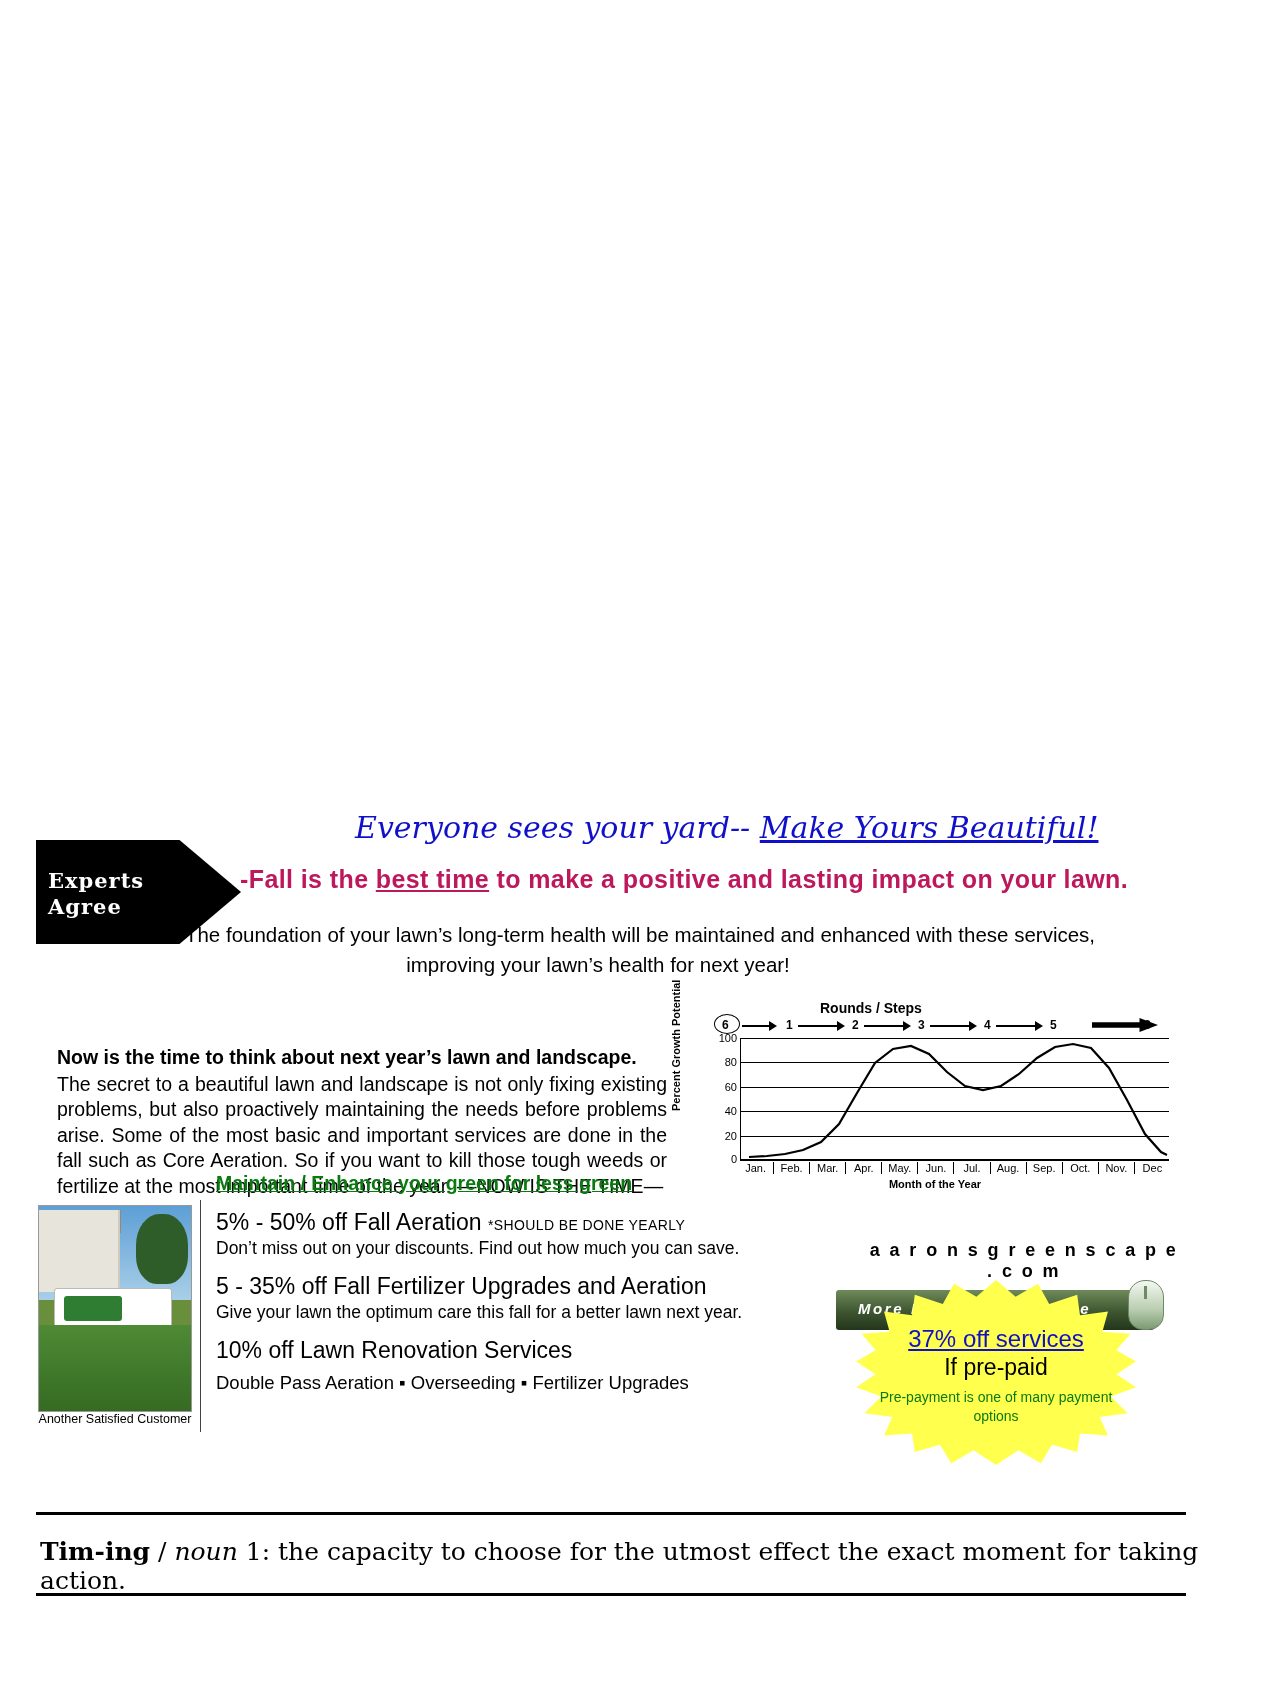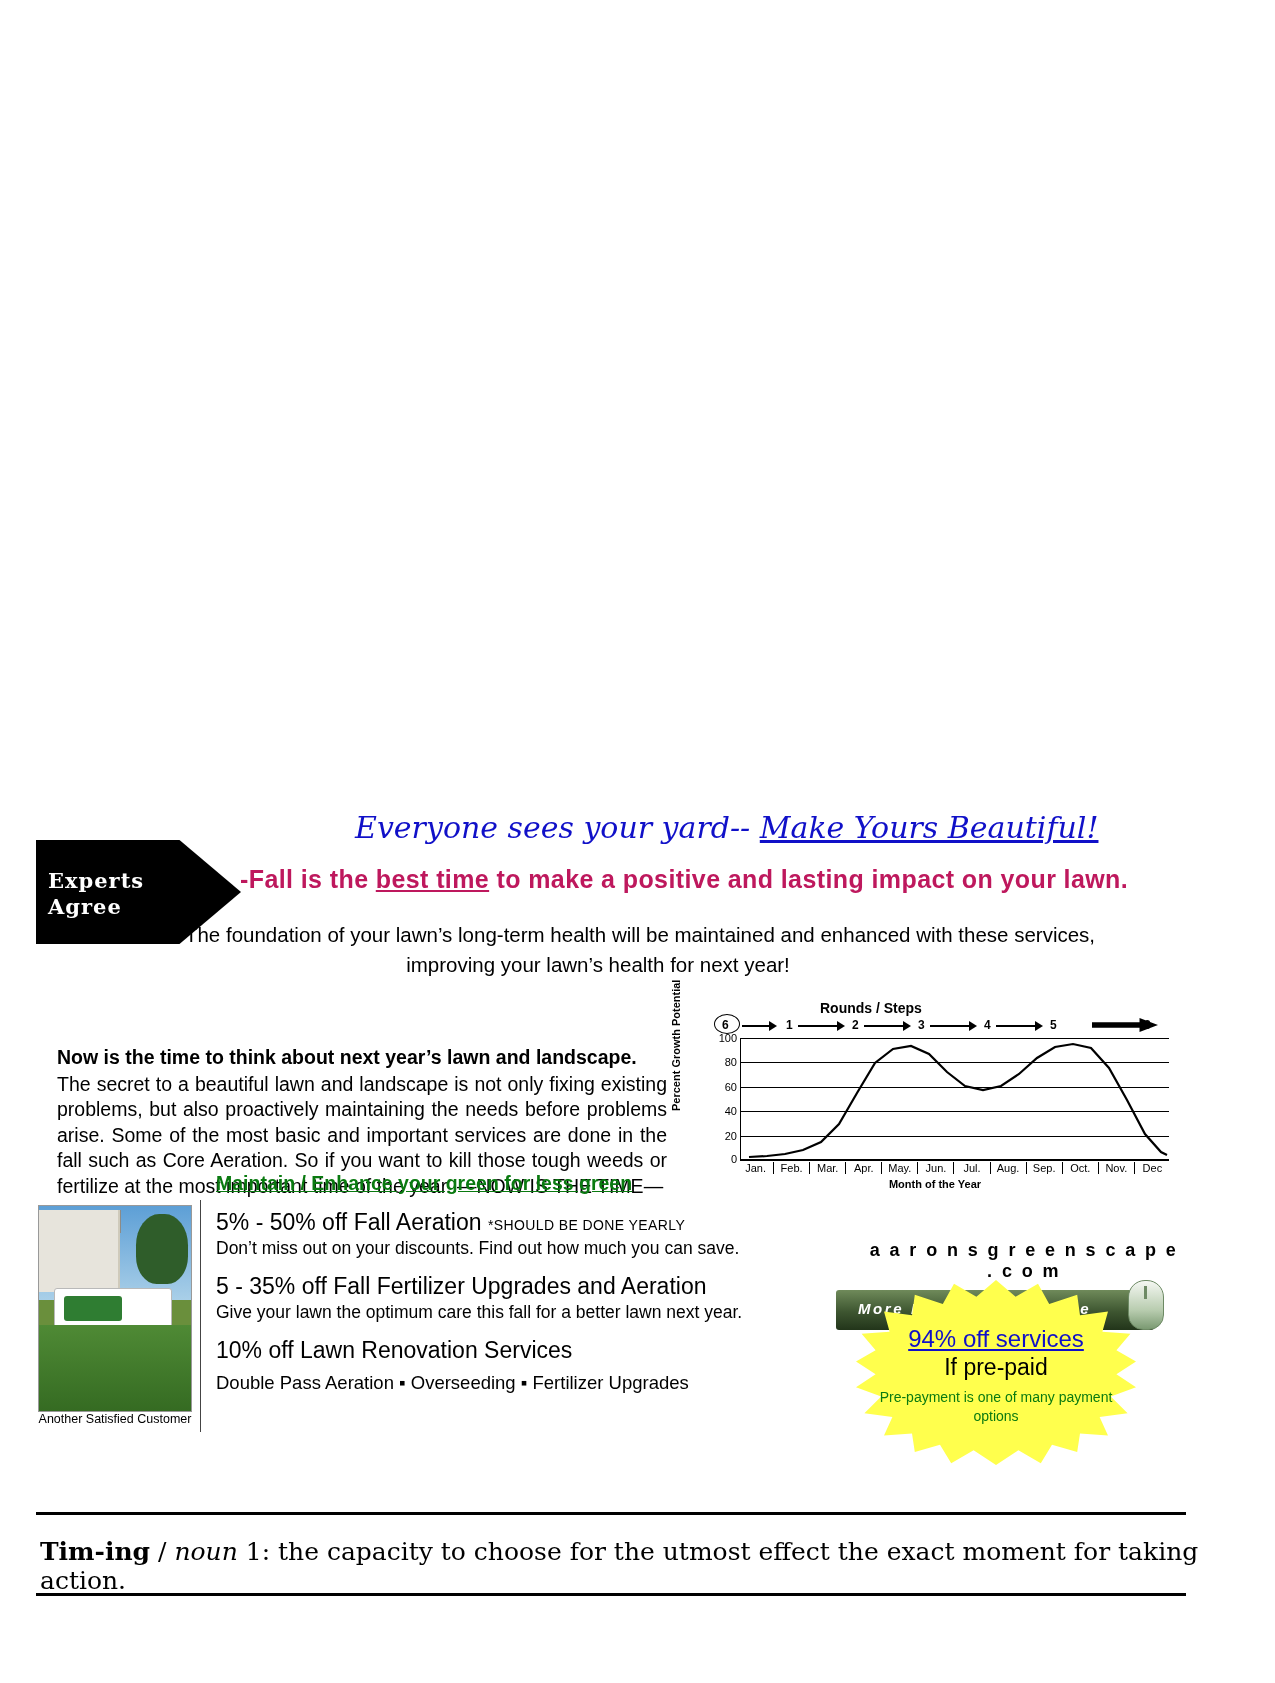--- a/index.html
+++ b/index.html
@@ -577,21 +577,21 @@
 
 <div id="website">a a r o n s g r e e n s c a p e . c o m</div>
 
 <div id="more-info-bar">
   <span>More Information Online</span>
 </div>
 <div id="mouse-icon"></div>
 
 <div id="starburst">
   <div class="star"></div>
-  <div id="star-l1">94% off services</div>
+  <div id="star-l1">37% off services</div>
   <div id="star-l2">If pre-paid</div>
   <div id="star-l3">Pre-payment is one of many payment options</div>
 </div>
 
 <div id="footer-rule-top"></div>
 <div id="footer-def">
   <span class="word">Tim-ing</span><span> / </span><span class="pos">noun</span><span> 1: the capacity to choose for the utmost effect the exact moment for taking action.</span>
 </div>
 <div id="footer-rule-bottom"></div>
 

